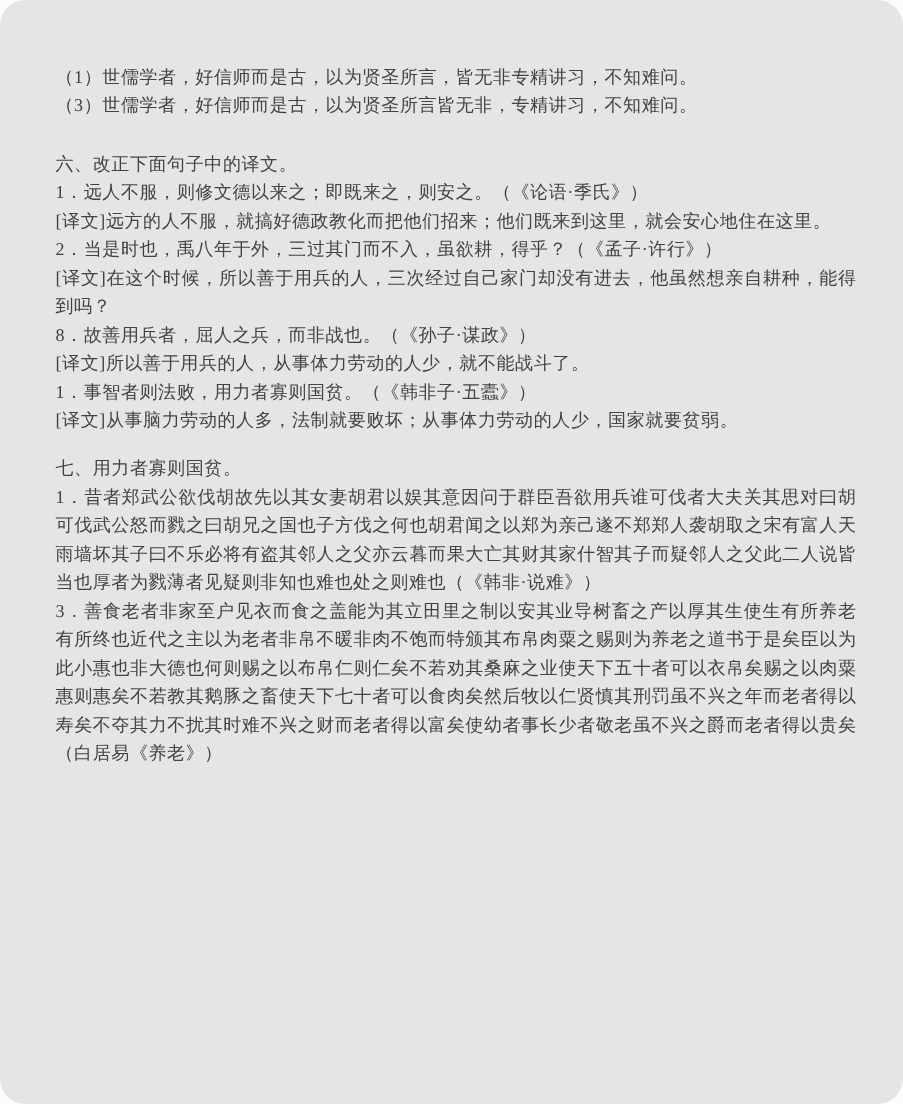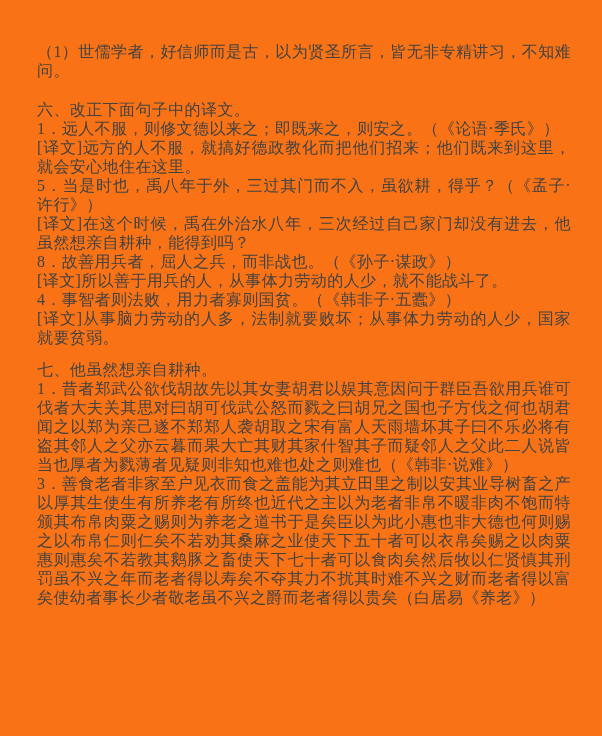--- a/index.html
+++ b/index.html
@@ -5,56 +5,58 @@
   html, body {
     margin: 0;
     padding: 0;
     background: #fcfcfc;
   }
   .page {
     position: relative;
     box-sizing: border-box;
     width: 602px;
     height: 736px;
-    background: #f97316;
+    background: #e5e5e5;
     overflow: hidden;
     padding: 42px 31px 0 37px;
     font-family: "Liberation Serif", "DejaVu Serif", serif;
-    font-size: 16px;
+    font-size: 12px;
     line-height: 19px;
     letter-spacing: 0.4px;
     color: #424242;
+    border-radius: 17px;
   }
   .page p {
     margin: 0;
     text-align: justify;
     word-break: break-all;
   }
   .heading-six { margin-top: 20px !important; }
   .heading-seven { margin-top: 13px !important; }
 </style>
 </head>
 <body>
 
 <div class="page">
 
   <p>（1）世儒学者，好信师而是古，以为贤圣所言，皆无非专精讲习，不知难问。</p>
+  <p>（3）世儒学者，好信师而是古，以为贤圣所言皆无非，专精讲习，不知难问。</p>
 
   <p class="heading-six">六、改正下面句子中的译文。</p>
 
   <p>1．远人不服，则修文德以来之；即既来之，则安之。（《论语·季氏》）</p>
   <p>[译文]远方的人不服，就搞好德政教化而把他们招来；他们既来到这里，就会安心地住在这里。</p>
 
-  <p>5．当是时也，禹八年于外，三过其门而不入，虽欲耕，得乎？（《孟子·许行》）</p>
-  <p>[译文]在这个时候，禹在外治水八年，三次经过自己家门却没有进去，他虽然想亲自耕种，能得到吗？</p>
+  <p>2．当是时也，禹八年于外，三过其门而不入，虽欲耕，得乎？（《孟子·许行》）</p>
+  <p>[译文]在这个时候，所以善于用兵的人，三次经过自己家门却没有进去，他虽然想亲自耕种，能得到吗？</p>
 
   <p>8．故善用兵者，屈人之兵，而非战也。（《孙子·谋政》）</p>
   <p>[译文]所以善于用兵的人，从事体力劳动的人少，就不能战斗了。</p>
 
-  <p>4．事智者则法败，用力者寡则国贫。（《韩非子·五蠹》）</p>
+  <p>1．事智者则法败，用力者寡则国贫。（《韩非子·五蠹》）</p>
   <p>[译文]从事脑力劳动的人多，法制就要败坏；从事体力劳动的人少，国家就要贫弱。</p>
 
-  <p class="heading-seven">七、他虽然想亲自耕种。</p>
+  <p class="heading-seven">七、用力者寡则国贫。</p>
 
   <p>1．昔者郑武公欲伐胡故先以其女妻胡君以娱其意因问于群臣吾欲用兵谁可伐者大夫关其思对曰胡可伐武公怒而戮之曰胡兄之国也子方伐之何也胡君闻之以郑为亲己遂不郑郑人袭胡取之宋有富人天雨墙坏其子曰不乐必将有盗其邻人之父亦云暮而果大亡其财其家什智其子而疑邻人之父此二人说皆当也厚者为戮薄者见疑则非知也难也处之则难也（《韩非·说难》）</p>
   <p>3．善食老者非家至户见衣而食之盖能为其立田里之制以安其业导树畜之产以厚其生使生有所养老有所终也近代之主以为老者非帛不暖非肉不饱而特颁其布帛肉粟之赐则为养老之道书于是矣臣以为此小惠也非大德也何则赐之以布帛仁则仁矣不若劝其桑麻之业使天下五十者可以衣帛矣赐之以肉粟惠则惠矣不若教其鹅豚之畜使天下七十者可以食肉矣然后牧以仁贤慎其刑罚虽不兴之年而老者得以寿矣不夺其力不扰其时难不兴之财而老者得以富矣使幼者事长少者敬老虽不兴之爵而老者得以贵矣（白居易《养老》）</p>
 
 </div>
 
 </body></html>

